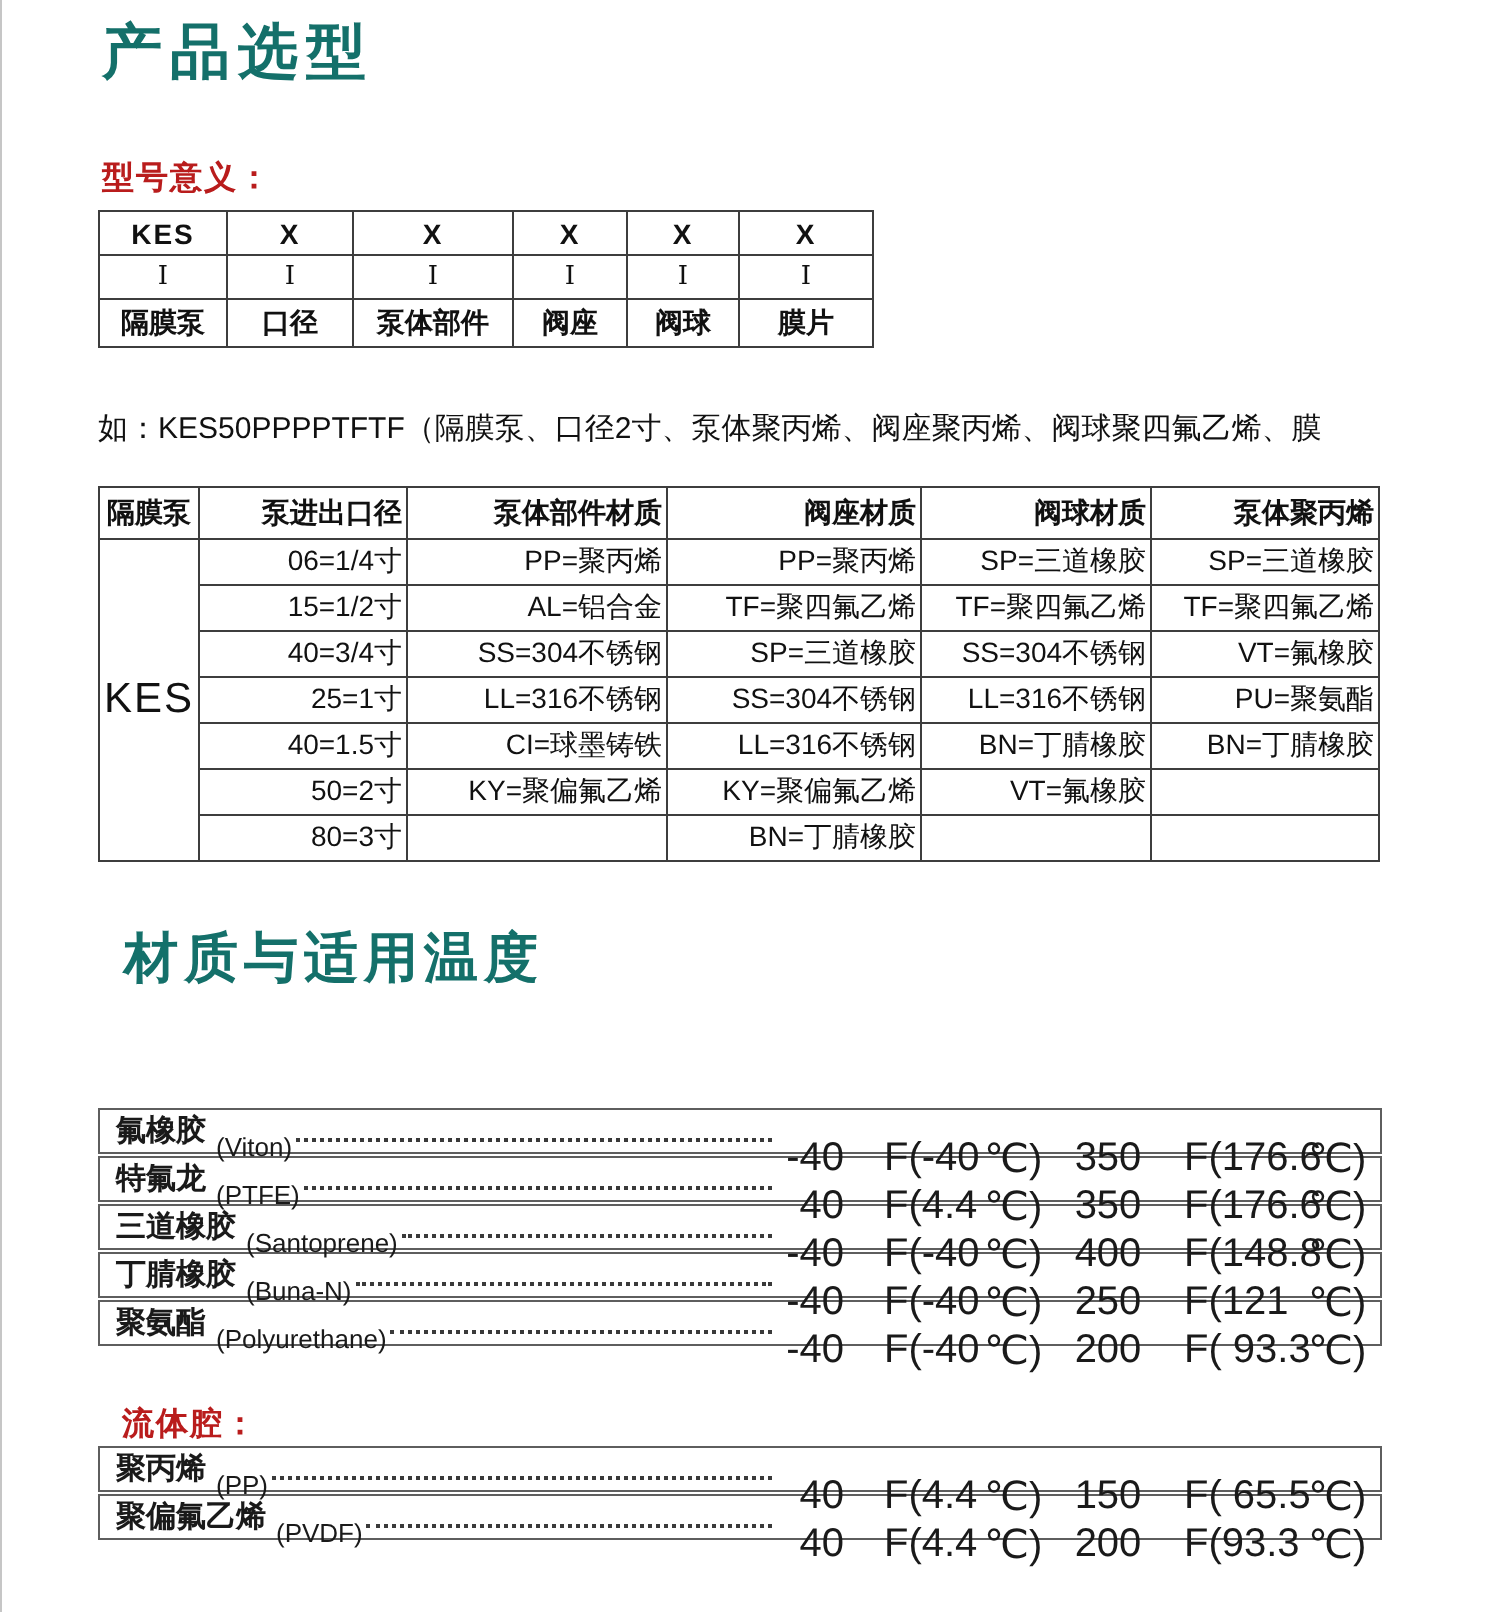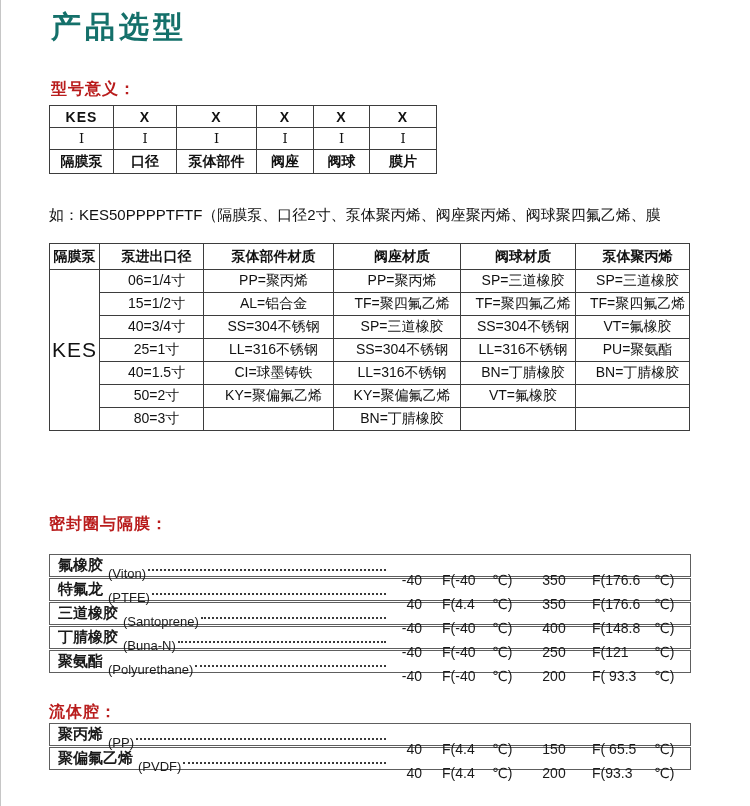--- a/index.html
+++ b/index.html
@@ -10,59 +10,59 @@
   .title-main { position:absolute; left:50px; top:8px; margin:0;
                 font-size:30px; line-height:38px; font-weight:700;
                 color:#14706a; letter-spacing:4px; }
   .title-materials { position:absolute; left:61px; top:461px; margin:0;
                      font-size:27px; line-height:36px; font-weight:700;
                      color:#14706a; letter-spacing:3px; }
 
   .lbl { position:absolute; font-size:16px; font-weight:700; color:#b91c1c; letter-spacing:1px; }
   .lbl-model { left:50px; top:79px; }
   .lbl-seal  { left:48px; top:514px; }
-  .lbl-fluid { left:48px; top:702px; }
+  .lbl-fluid { left:60px; top:702px; }
 
   
   table.model-table { position:absolute; left:48px; top:105px;
                       border-collapse:collapse; table-layout:fixed; }
   table.model-table td { border:1px solid #3d3d3d; text-align:center;
                          height:21px; padding:0; font-size:14px; color:#111; }
   table.model-table tr.codes td { font-size:14px; letter-spacing:1px; font-weight:600; }
   table.model-table tr.bars td  { font-size:13px; font-family:"DejaVu Serif","Liberation Serif",serif; }
   table.model-table tr.names td { font-weight:700; font-size:14px; height:23px; }
 
   .example { position:absolute; left:48px; top:180px; width:676px;
              font-size:15px; line-height:22px; color:#111;margin-top:24px; }
   .example .l2 { padding-left:44px; }
 
   
   table.sel-table { position:absolute; left:48px; top:243px;
                     border-collapse:collapse; table-layout:fixed; }
   table.sel-table th, table.sel-table td {
-      border:1px solid #3d3d3d; font-size:14px; text-align:center;
+      border:1px solid #3d3d3d; font-size:14px; text-align:right;
       padding:0 2px 0 12px; color:#111; overflow:hidden; white-space:nowrap; }
   table.sel-table th { font-weight:600; height:25px; }
   table.sel-table td { font-weight:400; height:22px; }
   table.sel-table th.center { text-align:center; padding:0 2px; }
   table.sel-table td.brand { text-align:center; padding:0 2px;
       font-size:21px; letter-spacing:1px; font-weight:400; color:#111; }
 
   
   .temp-table { position:absolute; left:48px; width:642px; }
   .tt-seal  { top:554px; }
   .tt-fluid { top:723px; }
   .trow { display:flex; align-items:center; box-sizing:border-box;
           height:23px; border:1px solid #5e5e5e; margin-bottom:1px;
           padding:0 6px 0 8px; background:#fff; }
   .trow .tname { font-size:15px; font-weight:700; white-space:nowrap; }
   .trow .ten   { font-size:13px; margin-left:5px; white-space:nowrap;margin-top:16px; }
   .trow .dots  { flex:1; align-self:flex-end; height:0;
                  border-bottom:2px dotted #3a3a3a; margin:0 0 5px 2px; }
-  .trow .v { font-size:14px; white-space:nowrap;margin-top:28px; }
+  .trow .v { font-size:20px; white-space:nowrap;margin-top:28px; }
   .trow .low   { width:36px; text-align:right; }
   .trow .lowf  { width:50px; margin-left:20px; }
   .trow .lowu  { width:34px; }
   .trow .high  { width:40px; text-align:center; margin-left:8px; }
   .trow .highf { width:60px; margin-left:18px; }
   .trow .highu { width:30px; margin-left:2px; }
 </style>
 </head>
 <body>
 
@@ -177,22 +177,22 @@
       <tr>
         <td>80=3寸</td>
         <td></td>
         <td>BN=丁腈橡胶</td>
         <td></td>
         <td></td>
       </tr>
     </tbody>
   </table>
 
-
-  <div class="lbl lbl-seal">密封圈与隔膜：</div>
+  <h2 class="title-materials">材质与适用温度</h2>
+
 
   <div class="temp-table tt-seal">
     <div class="trow">
       <span class="tname">氟橡胶</span>
       <span class="ten">(Viton)</span>
       <span class="dots"></span>
       <span class="v low">-40</span>
       <span class="v lowf">F(-40</span>
       <span class="v lowu">℃)</span>
       <span class="v high">350</span>

